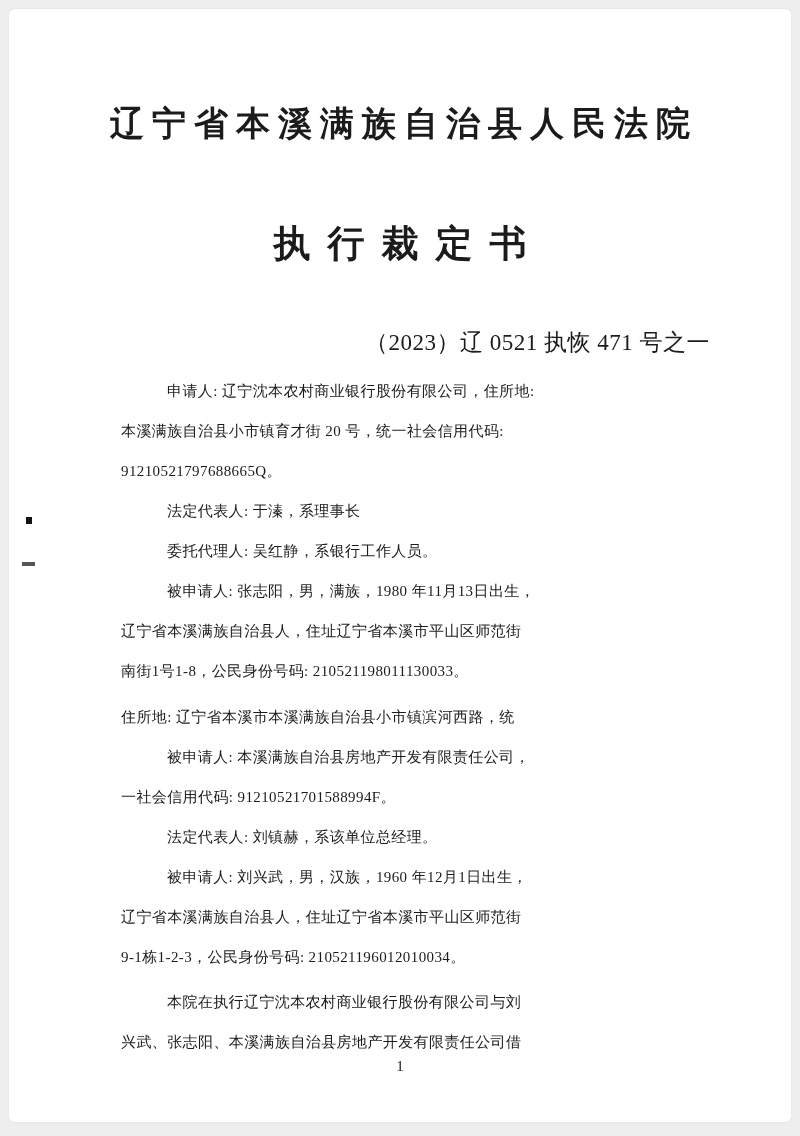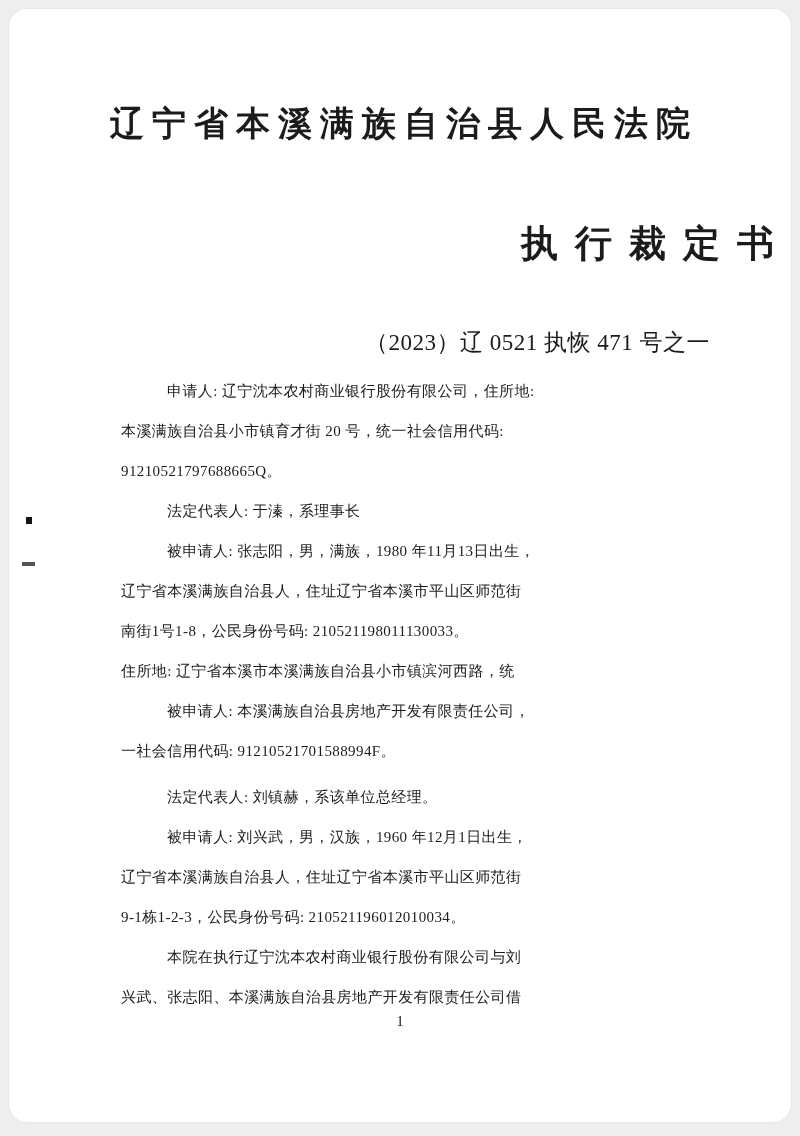--- a/index.html
+++ b/index.html
@@ -12,35 +12,35 @@
     font-family: "Liberation Serif", "DejaVu Serif", serif;
     color: #1b1b1b;
   }
   .page {
     position: absolute;
     left: 9px;
     top: 9px;
     width: 782px;
     height: 1113px;
     background: #ffffff;
-    border-radius: 18px;
+    border-radius: 6px;
     box-shadow: 0 0 2px rgba(0,0,0,0.08);
   }
   .court-name {
     margin: 92px 0 0 0;
     text-align: center;
     font-size: 34px;
     font-weight: bold;
     letter-spacing: 8px;
     text-indent: 8px;
     white-space: nowrap;
   }
   .doc-title {
     margin: 72px 0 16px 0;
-    text-align: right;
+    text-align: center;
     font-size: 37px;
     font-weight: bold;
     letter-spacing: 17px;
     text-indent: 17px;
     white-space: nowrap;
   }
   .case-number {
     margin-top: 58px;
     padding-right: 81px;
     text-align: right;
@@ -98,20 +98,23 @@
   <div class="body-text" id="body-text">
       <div class="para">
         <div class="line indent">申请人: 辽宁沈本农村商业银行股份有限公司，住所地:</div>
         <div class="line">本溪满族自治县小市镇育才街 20 号，统一社会信用代码:</div>
         <div class="line">91210521797688665Q。</div>
       </div>
       <div class="para">
         <div class="line indent">法定代表人: 于溱，系理事长</div>
       </div>
       <div class="para">
+        <div class="line indent">委托代理人: 吴红静，系银行工作人员。</div>
+      </div>
+      <div class="para">
         <div class="line indent">被申请人: 张志阳，男，满族，1980 年11月13日出生，</div>
         <div class="line">辽宁省本溪满族自治县人，住址辽宁省本溪市平山区师范街</div>
         <div class="line">南街1号1-8，公民身份号码: 210521198011130033。</div>
       </div>
       <div class="para">
         <div class="line">住所地: 辽宁省本溪市本溪满族自治县小市镇滨河西路，统</div>
         <div class="line indent">被申请人: 本溪满族自治县房地产开发有限责任公司，</div>
         <div class="line">一社会信用代码: 91210521701588994F。</div>
       </div>
       <div class="para">

